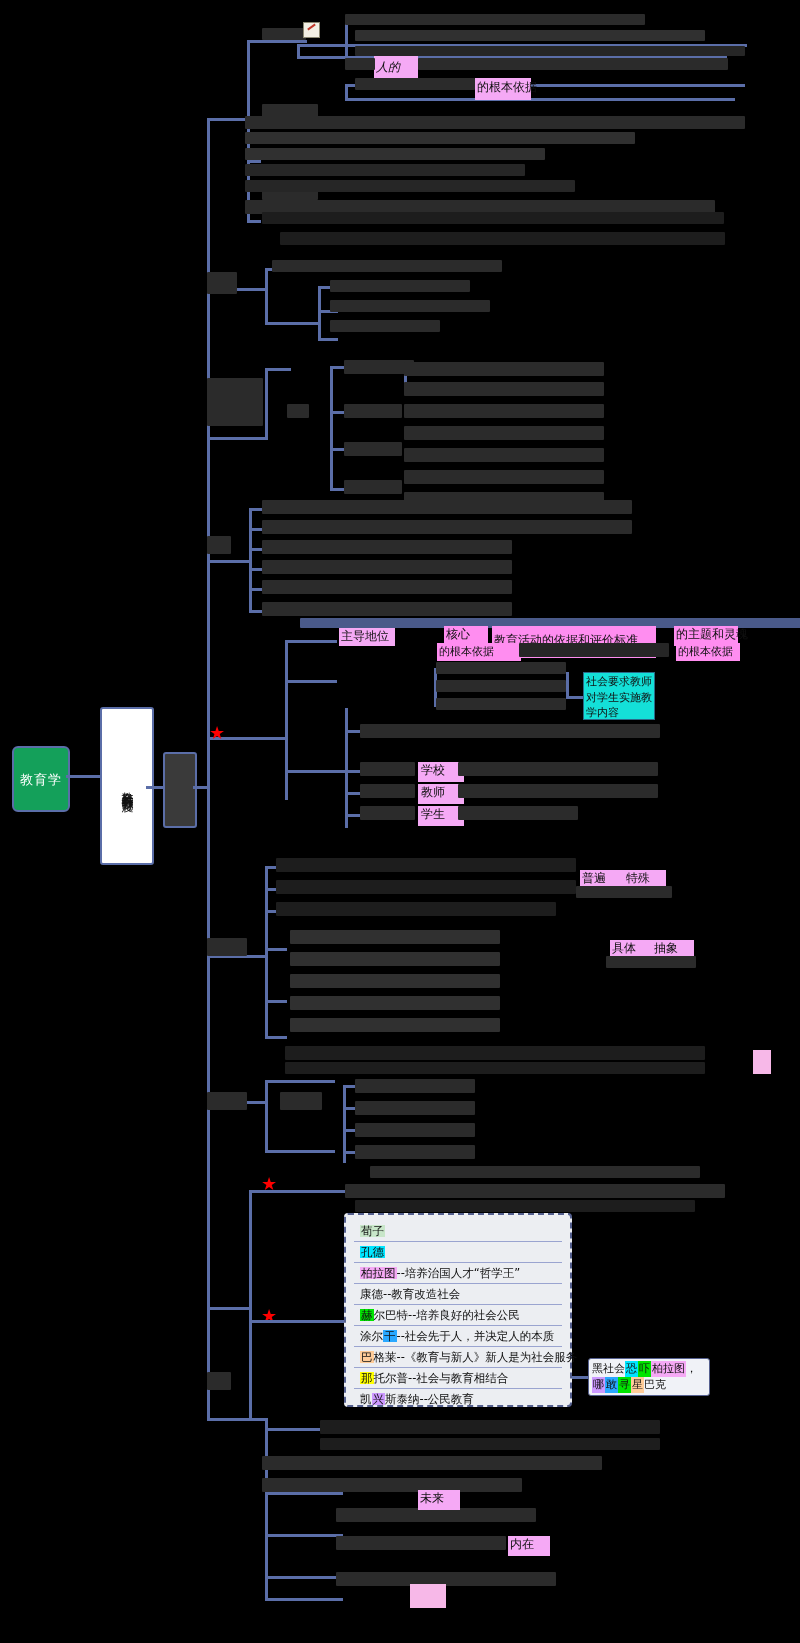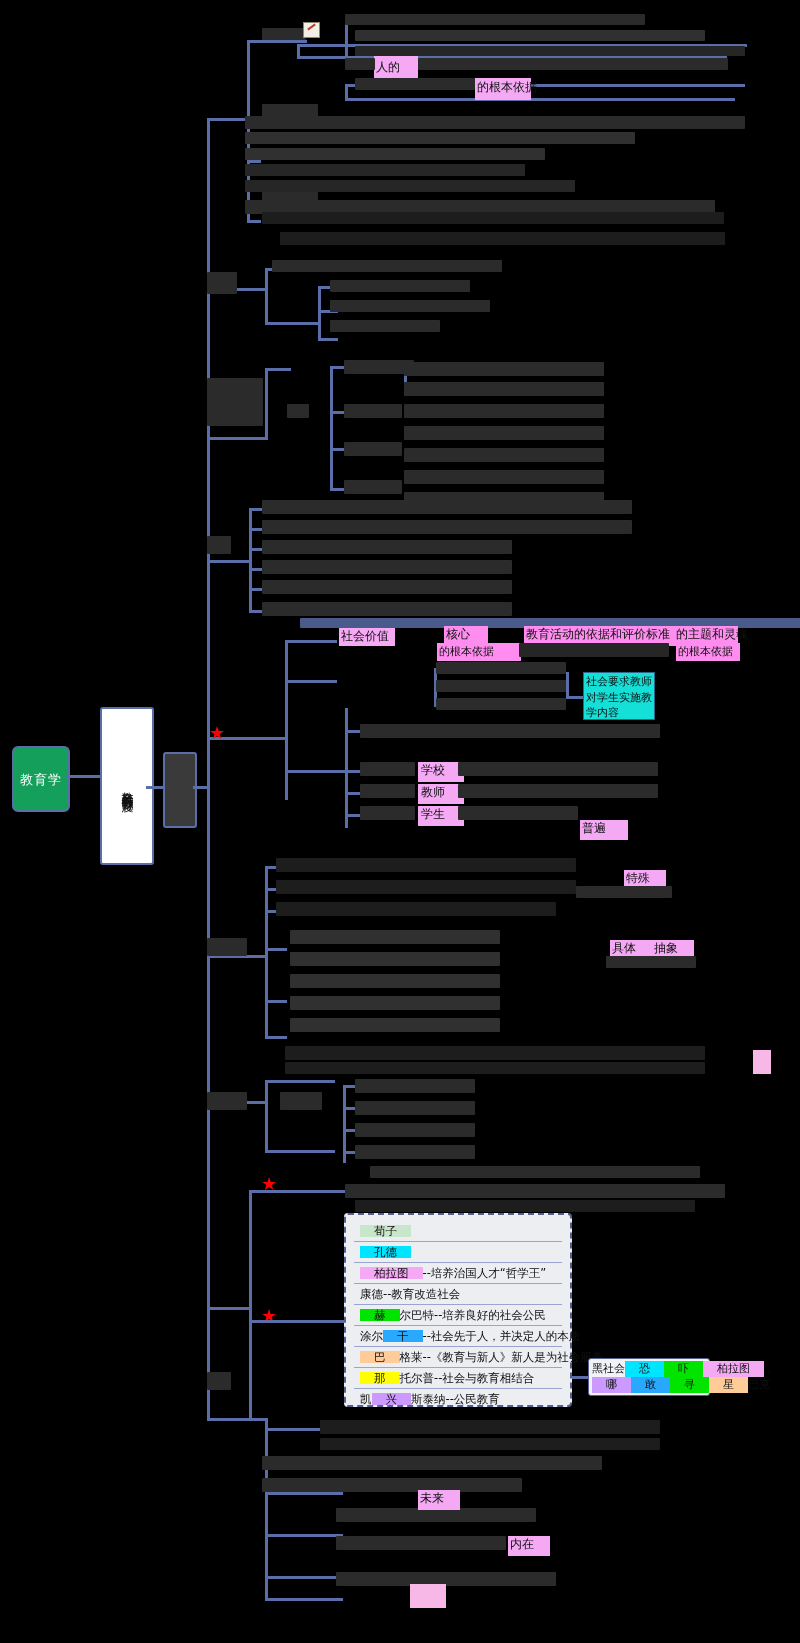--- a/index.html
+++ b/index.html
@@ -28,21 +28,21 @@
   .l1{position:absolute;left:100px;top:707px;width:46px;height:150px;
       background:#fff;border:2px solid #5b6ea8;border-radius:3px;
       color:#111;font-size:12px;line-height:15px;text-align:center;
       display:flex;align-items:center;justify-content:center;padding:2px;}
   .l1 .vtxt{writing-mode:vertical-rl;text-orientation:upright;letter-spacing:1px;}
 
   .l2{position:absolute;left:163px;top:752px;width:30px;height:72px;
       background:#3a3a3a;border:2px solid #5b6ea8;border-radius:3px;}
 
   
-  .hl{display:inline-block;padding:0 14px;}
+  .hl{display:inline-block;padding:0 1px;}
   .hl-pink{background:#f5a9f5;color:#111;}
   .hl-cyan{background:#00e5ff;color:#111;}
   .hl-green{background:#00e400;color:#111;}
   .hl-lgreen{background:#c8e6c9;color:#111;}
   .hl-yellow{background:#ffff00;color:#111;}
   .hl-orange{background:#ffcc99;color:#111;}
   .hl-violet{background:#cc99ff;color:#111;}
   .hl-blue{background:#29a8ff;color:#111;}
 
   .chip{position:absolute;font-size:12px;line-height:15px;color:#111;white-space:nowrap;}
@@ -116,21 +116,21 @@
   <div class="ln lnh" style="left:345px;top:18px;width:18px;"></div>
   <div class="ln lnh" style="left:297px;top:44px;width:450px;"></div>
   <div class="ln lnh" style="left:297px;top:56px;width:430px;"></div>
   <div class="ln lnv" style="left:297px;top:44px;height:14px;"></div>
 
   <div class="bar" style="left:345px;top:14px;width:300px;height:11px;"></div>
   <div class="bar b2" style="left:355px;top:30px;width:350px;height:11px;"></div>
   <div class="bar b3" style="left:355px;top:46px;width:390px;height:10px;"></div>
 
   <div class="chip pk" style="left:374px;top:56px;width:44px;height:24px;">
-    <span style="display:block;padding:4px 2px;">人的</span>
+    <span style="display:block;padding:4px 2px;font-style:italic;">人的</span>
   </div>
   <div class="bar" style="left:345px;top:58px;width:30px;height:12px;"></div>
   <div class="bar" style="left:418px;top:58px;width:310px;height:12px;"></div>
 
   <div class="ln lnh" style="left:345px;top:84px;width:400px;"></div>
   <div class="ln lnh" style="left:345px;top:98px;width:390px;"></div>
   <div class="ln lnv" style="left:345px;top:84px;height:16px;"></div>
   <div class="bar" style="left:355px;top:78px;width:120px;height:12px;"></div>
   <div class="chip pk" style="left:475px;top:78px;width:52px;height:18px;padding:2px 2px;">
     <span>的根本依据</span>
@@ -209,26 +209,26 @@
 
   <div class="star" style="left:209px;top:724px;">★</div>
 
   <div class="ln lnv" style="left:285px;top:640px;height:160px;"></div>
   <div class="ln lnh" style="left:285px;top:640px;width:52px;"></div>
   <div class="ln lnh" style="left:285px;top:680px;width:52px;"></div>
   <div class="ln lnh" style="left:285px;top:770px;width:60px;"></div>
 
   <div class="bar" style="left:300px;top:618px;width:540px;height:10px;background:#4a5a8a;"></div>
   <div class="chip pk" style="left:339px;top:628px;width:52px;height:16px;padding:1px 2px;">
-    <span>社会价值</span>
+    <span>主导地位</span>
   </div>
   <div class="chip mg" style="left:444px;top:626px;width:40px;height:18px;padding:1px 2px;">
     <span>核心</span>
   </div>
-  <div class="chip mg" style="left:524px;top:626px;width:160px;height:18px;padding:1px 2px;">
+  <div class="chip mg" style="left:492px;top:626px;width:160px;height:18px;padding:7px 2px;">
     <span>教育活动的依据和评价标准</span>
   </div>
   <div class="chip mg" style="left:674px;top:626px;width:60px;height:18px;padding:1px 2px;">
     <span>的主题和灵魂</span>
   </div>
   <div class="chip mg" style="left:437px;top:643px;width:80px;height:16px;padding:1px 2px;font-size:11px;">
     <span>的根本依据</span>
   </div>
   <div class="chip mg" style="left:676px;top:643px;width:60px;height:16px;padding:1px 2px;font-size:11px;">
     <span>的根本依据</span>
@@ -278,21 +278,21 @@
   <div class="ln lnh" style="left:265px;top:910px;width:14px;"></div>
   <div class="ln lnh" style="left:265px;top:948px;width:22px;"></div>
   <div class="ln lnh" style="left:265px;top:1000px;width:22px;"></div>
   <div class="ln lnh" style="left:265px;top:1036px;width:22px;"></div>
 
   <div class="bar" style="left:207px;top:938px;width:40px;height:18px;"></div>
   <div class="bar dark" style="left:276px;top:858px;width:300px;height:14px;"></div>
   <div class="bar dark" style="left:276px;top:880px;width:300px;height:14px;"></div>
   <div class="bar dark" style="left:276px;top:902px;width:280px;height:14px;"></div>
 
-  <div class="chip pk" style="left:580px;top:820px;width:44px;height:18px;padding:1px 2px;">
+  <div class="chip pk" style="left:580px;top:870px;width:44px;height:18px;padding:1px 2px;">
     <span>普遍</span>
   </div>
   <div class="chip pk" style="left:624px;top:870px;width:38px;height:18px;padding:1px 2px;">
     <span>特殊</span>
   </div>
   <div class="bar" style="left:576px;top:886px;width:96px;height:12px;"></div>
 
   <div class="bar b2" style="left:290px;top:930px;width:210px;height:14px;"></div>
   <div class="bar b2" style="left:290px;top:952px;width:210px;height:14px;"></div>
   <div class="bar b2" style="left:290px;top:974px;width:210px;height:14px;"></div>

